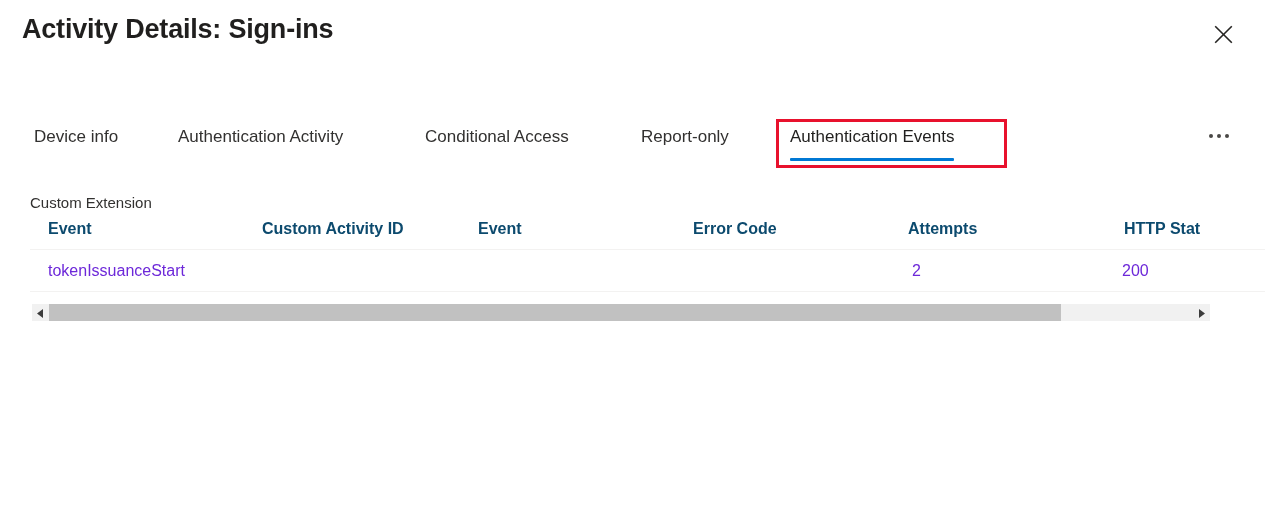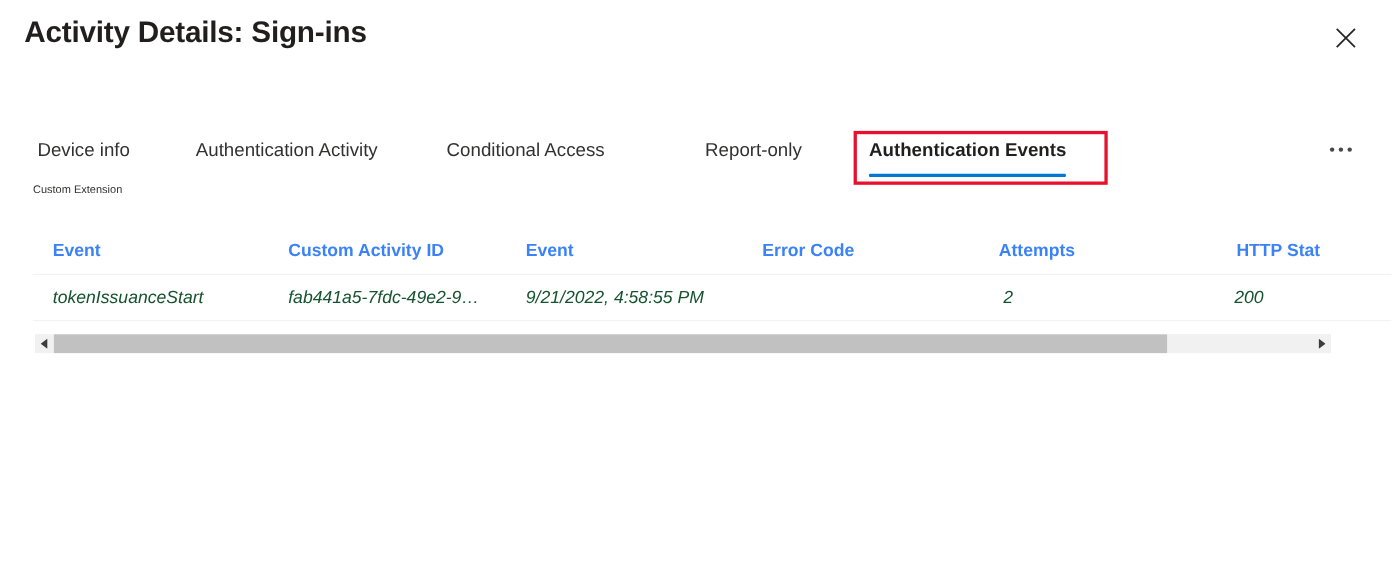--- a/index.html
+++ b/index.html
@@ -64,21 +64,21 @@
     height: 44px;
     display: flex;
     align-items: center;
     padding: 0 2px;
     font-size: 17px;
     color: #323130;
     white-space: nowrap;
     cursor: pointer;
   }
   .tab.is-active {
-    font-weight: 700;
+    font-weight: 400;
     color: #201f1e;
   }
   .tab-underline {
     position: absolute;
     left: 2px;
     right: 2px;
     bottom: -2px;
     height: 3px;
     background: #0078d4;
     border-radius: 1px;
@@ -111,22 +111,22 @@
     width: 231px;
     height: 49px;
     border: 3px solid #e8112d;
     pointer-events: none;
   }
 
   
   .section-label {
     position: absolute;
     left: 30px;
-    top: 167px;
-    font-size: 10px;
+    top: 194px;
+    font-size: 15px;
     color: #323130;
     white-space: nowrap;
   }
 
   
   .table-wrap {
     position: absolute;
     left: 30px;
     top: 208px;
     width: 1235px;
@@ -150,25 +150,24 @@
     top: 0;
     height: 100%;
     display: flex;
     align-items: center;
     font-size: 16px;
     white-space: nowrap;
     overflow: hidden;
   }
   .grid-header .cell {
     font-weight: 600;
-    color: #3b82f6;
+    color: #0c4a6e;
   }
   .grid-body-row .cell {
-    color: #14532d;
-    font-style: italic;
+    color: #6d28d9;
   }
   .cell.c-event      { left: 18px;  width: 220px; }
   .cell.c-extid      { left: 232px; width: 230px; }
   .cell.c-date       { left: 448px; width: 230px; }
   .cell.c-error      { left: 663px; width: 200px; }
   .cell.c-attempts   { left: 878px; width: 200px; }
   .cell.c-http       { left: 1094px; width: 160px; }
   .grid-body-row .cell.c-attempts { left: 882px; }
   .grid-body-row .cell.c-http     { left: 1092px; }
 
@@ -226,21 +225,21 @@
 <div class="tab-bar">
 
   <div class="tab" style="left:32px;">
     <span>Device info</span>
   </div>
 
   <div class="tab" style="left:176px;">
     <span>Authentication Activity</span>
   </div>
 
-  <div class="tab" style="left:404px;">
+  <div class="tab" style="left:423px;">
     <span>Conditional Access</span>
   </div>
 
   <div class="tab" style="left:639px;justify-content:center;">
     <span>Report-only</span>
   </div>
 
   <div class="tab is-active" style="left:788px;">
     <span>Authentication Events</span>
     <span class="tab-underline"></span>
@@ -263,22 +262,20 @@
     <div class="cell c-event">Event</div>
     <div class="cell c-extid">Custom Activity ID</div>
     <div class="cell c-date">Event</div>
     <div class="cell c-error">Error Code</div>
     <div class="cell c-attempts">Attempts</div>
     <div class="cell c-http">HTTP Stat</div>
   </div>
 
   <div class="grid-row grid-body-row">
     <div class="cell c-event">tokenIssuanceStart</div>
-    <div class="cell c-extid">fab441a5-7fdc-49e2-9…</div>
-    <div class="cell c-date">9/21/2022, 4:58:55 PM</div>
     <div class="cell c-error"></div>
     <div class="cell c-attempts">2</div>
     <div class="cell c-http">200</div>
   </div>
 
 </div>
 
 <div class="hscroll">
   <div class="hscroll-arrow">
     <span>

